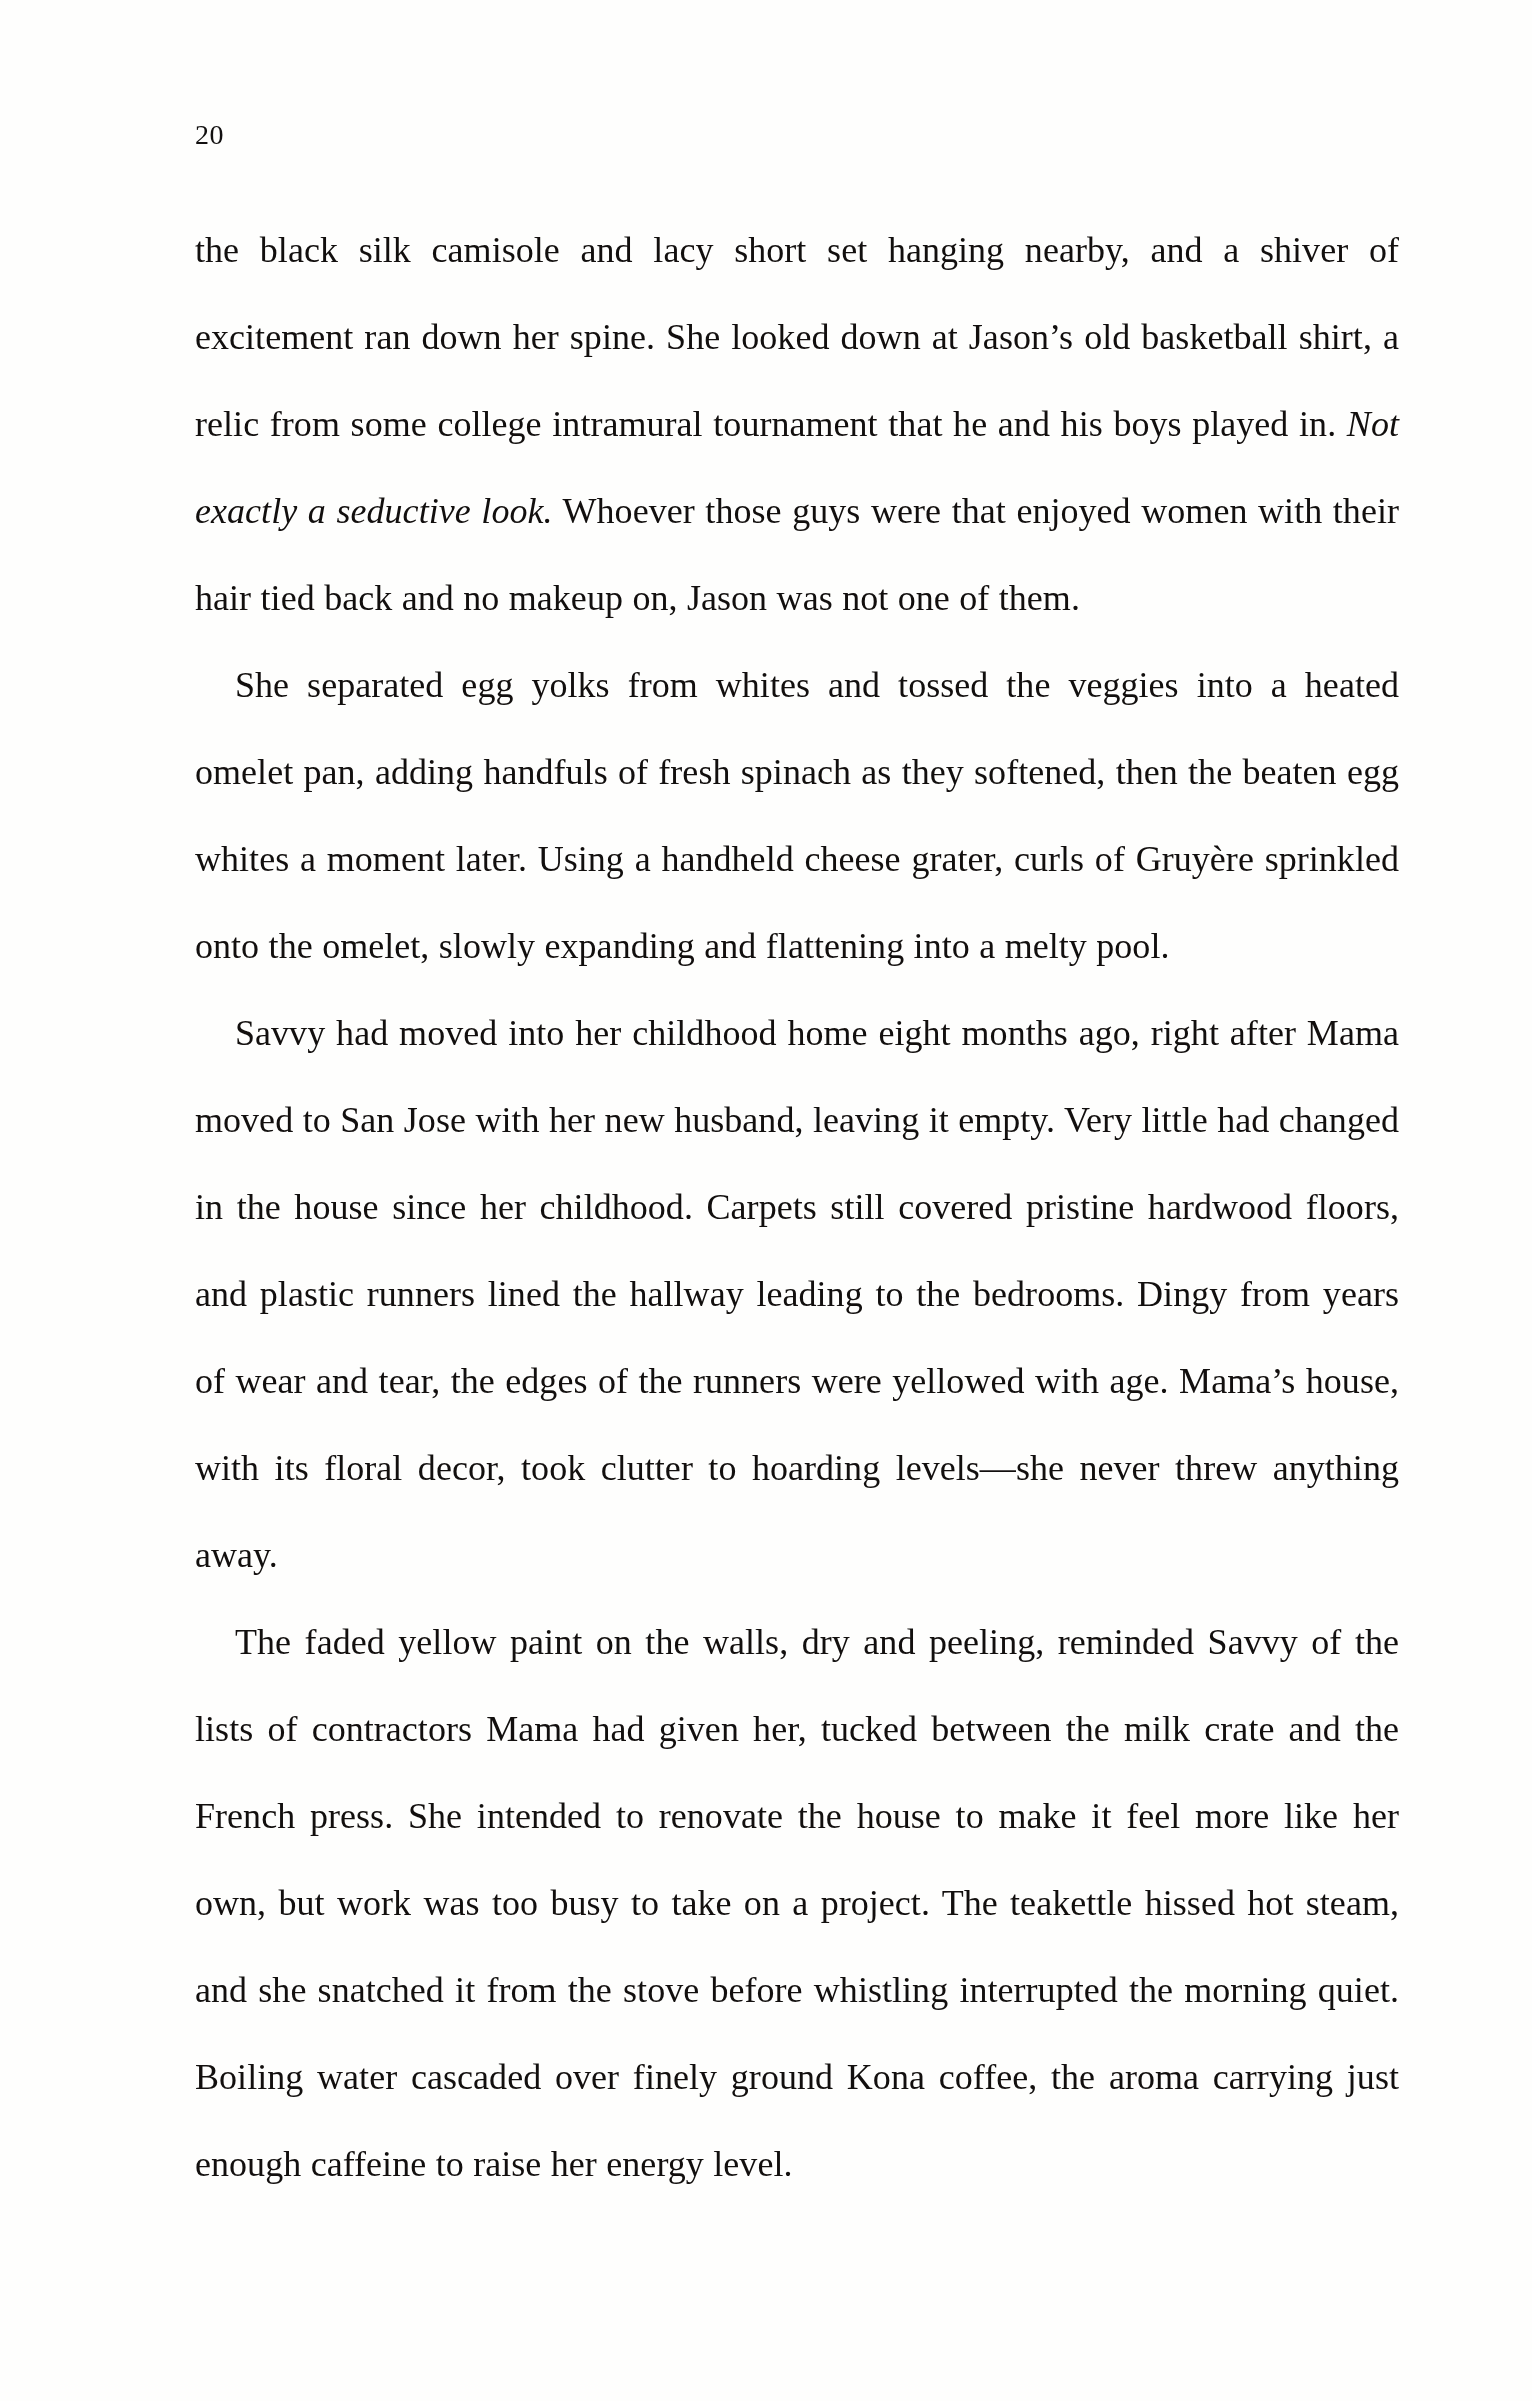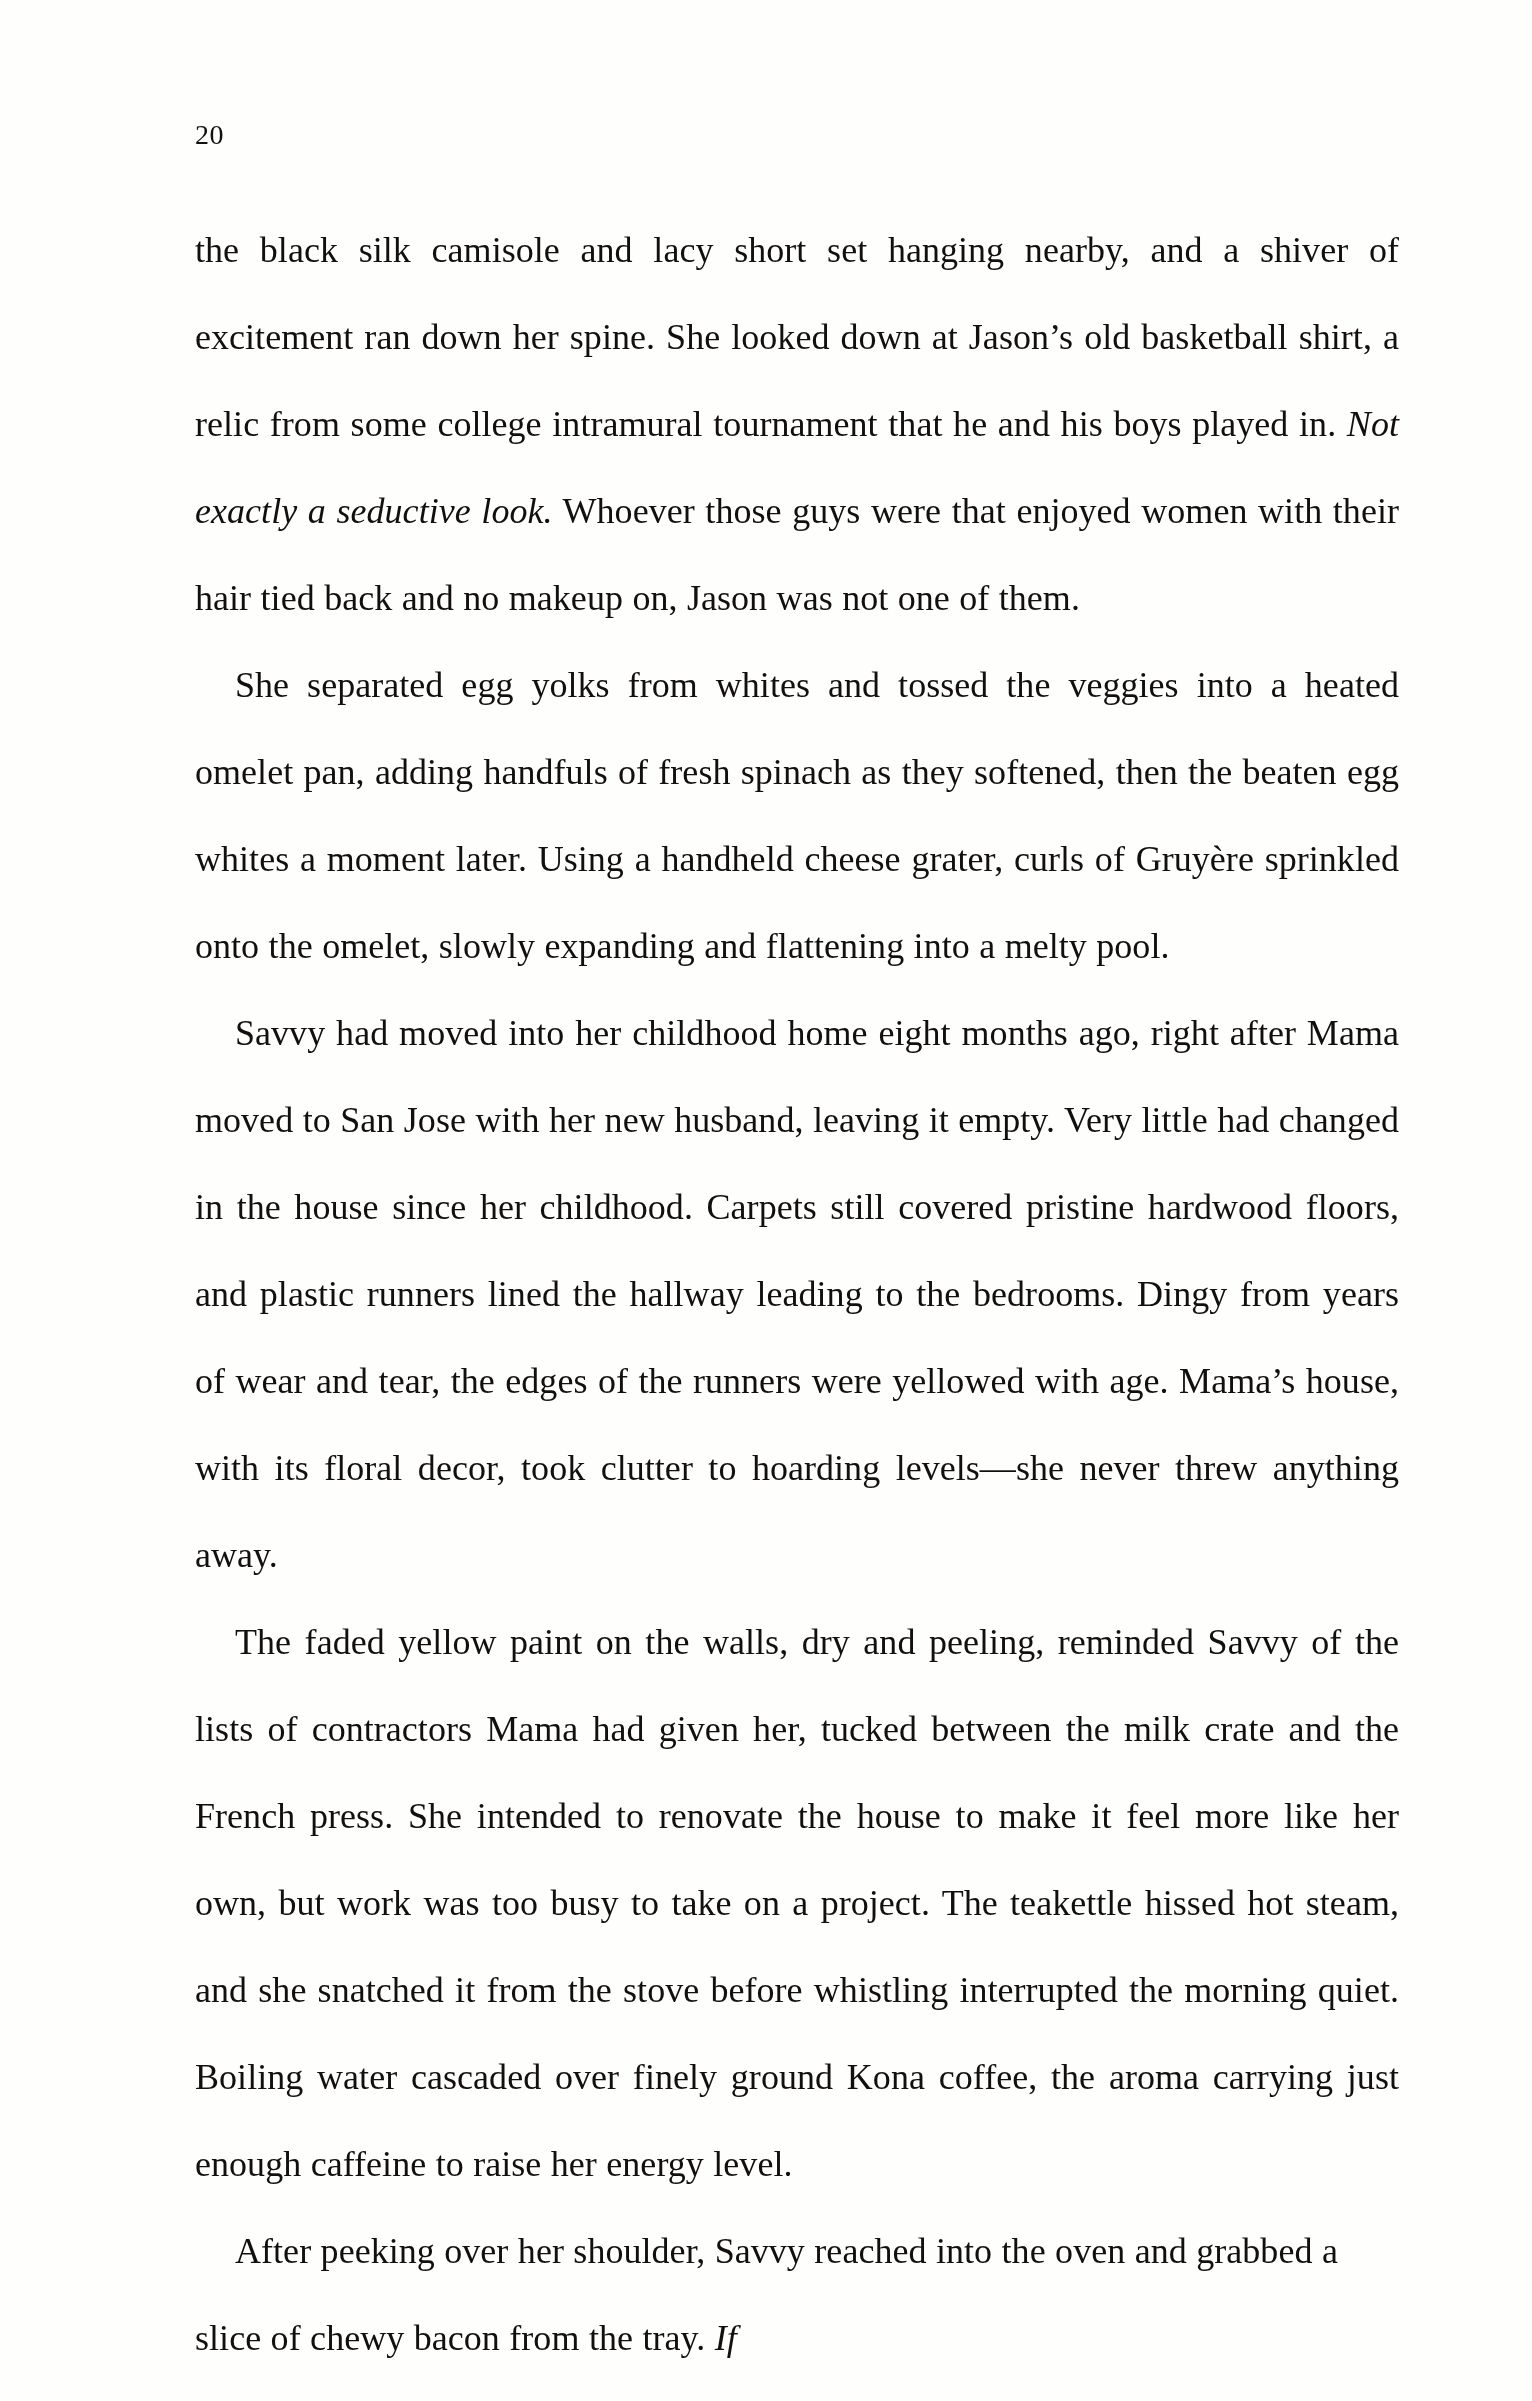--- a/index.html
+++ b/index.html
@@ -81,17 +81,16 @@
 
   <div class="running-head">
     <div class="folio">20</div>
   </div>
 
   <div class="body-text">
     <p class="para" id="p1"><span>the black silk camisole and lacy short set hanging nearby, and a shiver of excitement ran down her spine. She looked down at Jason’s old basketball shirt, a relic from some college intramural tournament that he and his boys played in. </span><em>Not exactly a seductive look.</em><span> Whoever those guys were that enjoyed women with their hair tied back and no makeup on, Jason was not one of them.</span></p>
     <p class="para indent" id="p2"><span>She separated egg yolks from whites and tossed the veggies into a heated omelet pan, adding handfuls of fresh spinach as they softened, then the beaten egg whites a moment later. Using a handheld cheese grater, curls of Gruyère sprinkled onto the omelet, slowly expanding and flattening into a melty pool.</span></p>
     <p class="para indent" id="p3"><span>Savvy had moved into her childhood home eight months ago, right after Mama moved to San Jose with her new husband, leaving it empty. Very little had changed in the house since her childhood. Carpets still covered pristine hardwood floors, and plastic runners lined the hallway leading to the bedrooms. Dingy from years of wear and tear, the edges of the runners were yellowed with age. Mama’s house, with its floral decor, took clutter to hoarding levels—she never threw anything away.</span></p>
     <p class="para indent" id="p4"><span>The faded yellow paint on the walls, dry and peeling, reminded Savvy of the lists of contractors Mama had given her, tucked between the milk crate and the French press. She intended to renovate the house to make it feel more like her own, but work was too busy to take on a project. The teakettle hissed hot steam, and she snatched it from the stove before whistling interrupted the morning quiet. Boiling water cascaded over finely ground Kona coffee, the aroma carrying just enough caffeine to raise her energy level.</span></p>
-    <p class="para indent tail" id="p5"><span>After peeking over her shoulder, Savvy reached into the oven and grabbed a slice of chewy bacon from the tray. </span><em>If</em></p>
   </div>
 
 </div>
 
 
 </body></html>

